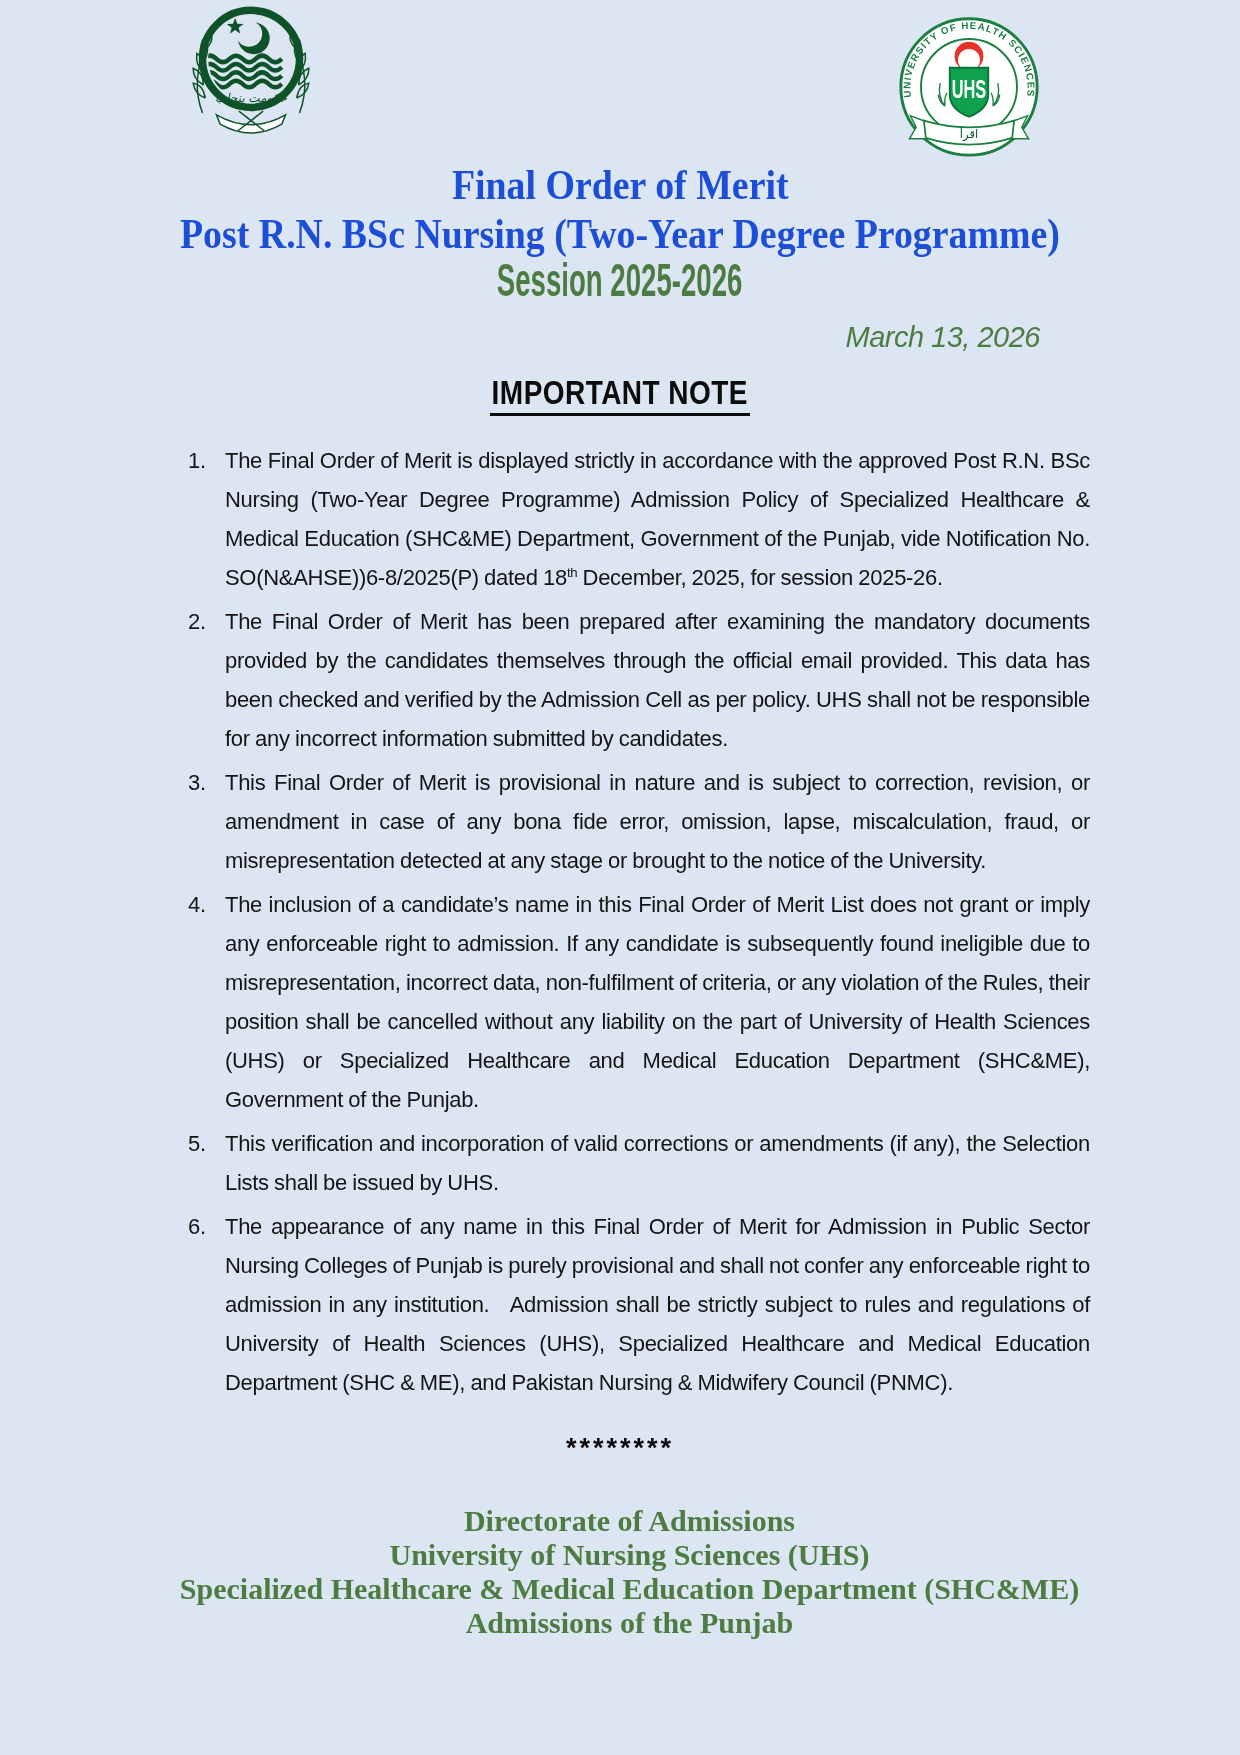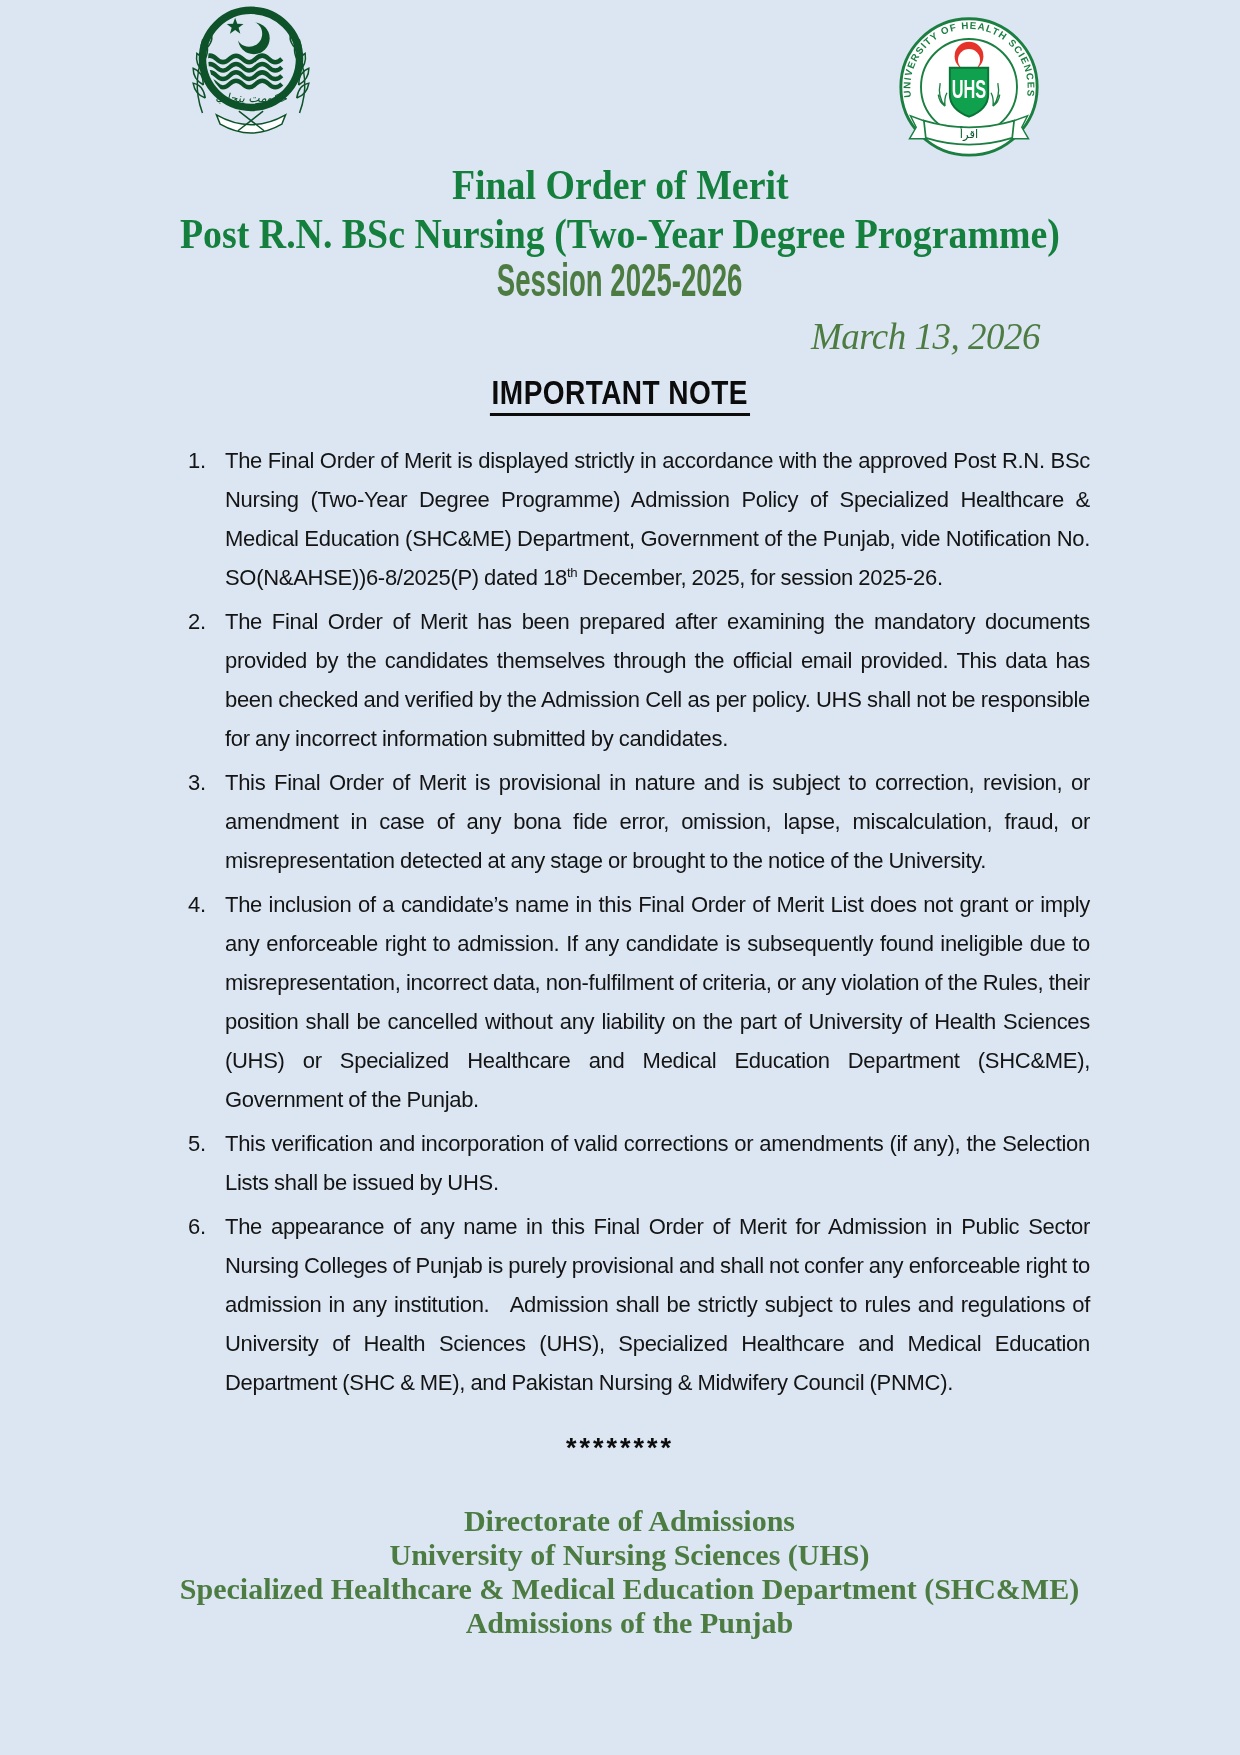--- a/index.html
+++ b/index.html
@@ -11,44 +11,43 @@
     font-family:"Liberation Sans","DejaVu Sans",sans-serif;
     color:#141414;
   }
   
   .logo{position:absolute;}
   .logo-punjab{left:170px;top:1px;width:162px;height:140px;}
   .logo-uhs{left:894px;top:14px;width:150px;height:144px;}
   
   .title-block{padding-top:160px;text-align:center;}
   .title-line{
-    color:#15803d;
+    color:#1d4ed8;
     font-family:"Liberation Serif","DejaVu Serif",serif;
     font-weight:bold;
     line-height:48px;
   }
   .title-line .squeeze{display:inline-block;transform:scaleX(0.88);transform-origin:center;white-space:nowrap;}
   .t1{font-size:43px;line-height:50px;}
   .t2{font-size:43px;}
   .t3{font-size:43px;line-height:46px;}
   .session-row{text-align:center;line-height:44px;}
   .session-inner{
     display:inline-block;
     transform:scaleX(0.60);transform-origin:center;
     font-family:"Liberation Sans","DejaVu Sans",sans-serif;
     font-weight:bold;font-size:46px;color:#4d7c42;white-space:nowrap;
     letter-spacing:0px;
   }
   
   .date-line{
     margin-top:6px;
     text-align:right;padding-right:200px;
-    font-style:italic;font-size:37px;line-height:36px;color:#4d7c42;
+    font-style:italic;font-size:29px;line-height:36px;color:#4d7c42;
     letter-spacing:-0.5px;
-    font-family:Liberation Serif, serif;
   }
   
   .note-heading{margin-top:20px;text-align:center;line-height:36px;}
   .note-heading .inner{
     display:inline-block;transform:scaleX(0.85);transform-origin:center;
     font-weight:bold;font-size:33px;letter-spacing:0.5px;color:#0c0c0c;
     border-bottom:3px solid #0c0c0c;padding:0 2px 2px 2px;white-space:nowrap;
   }
   
   .notes{margin-top:24px;padding-left:188px;padding-right:150px;}

